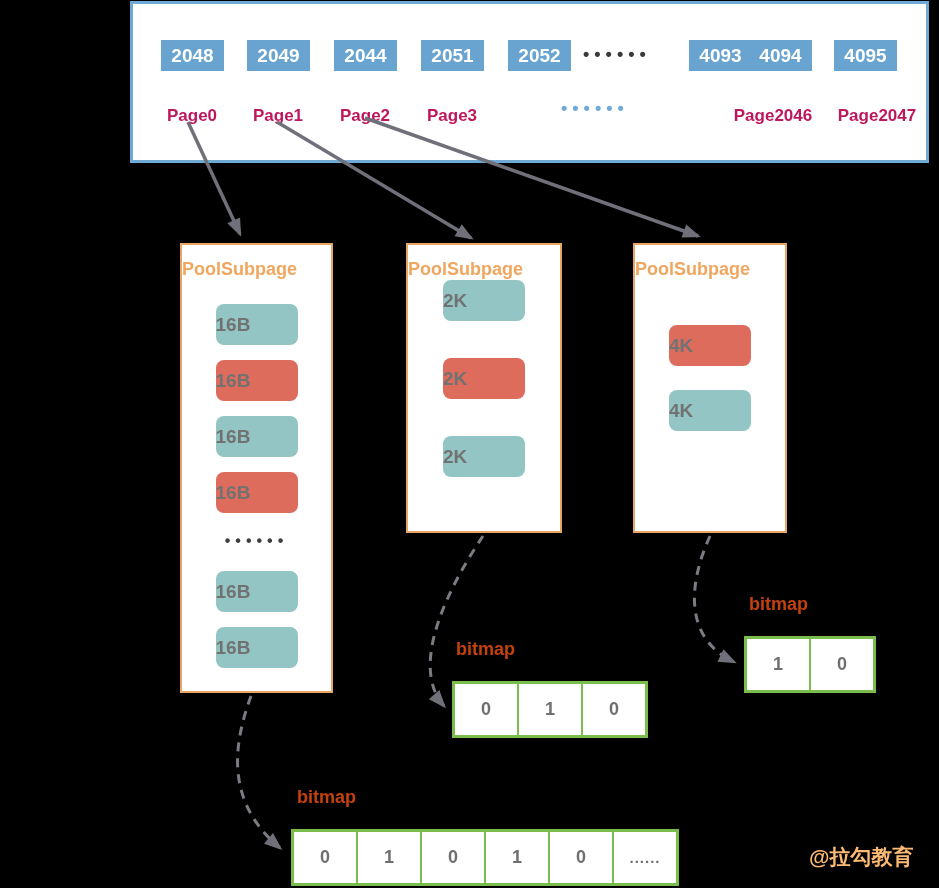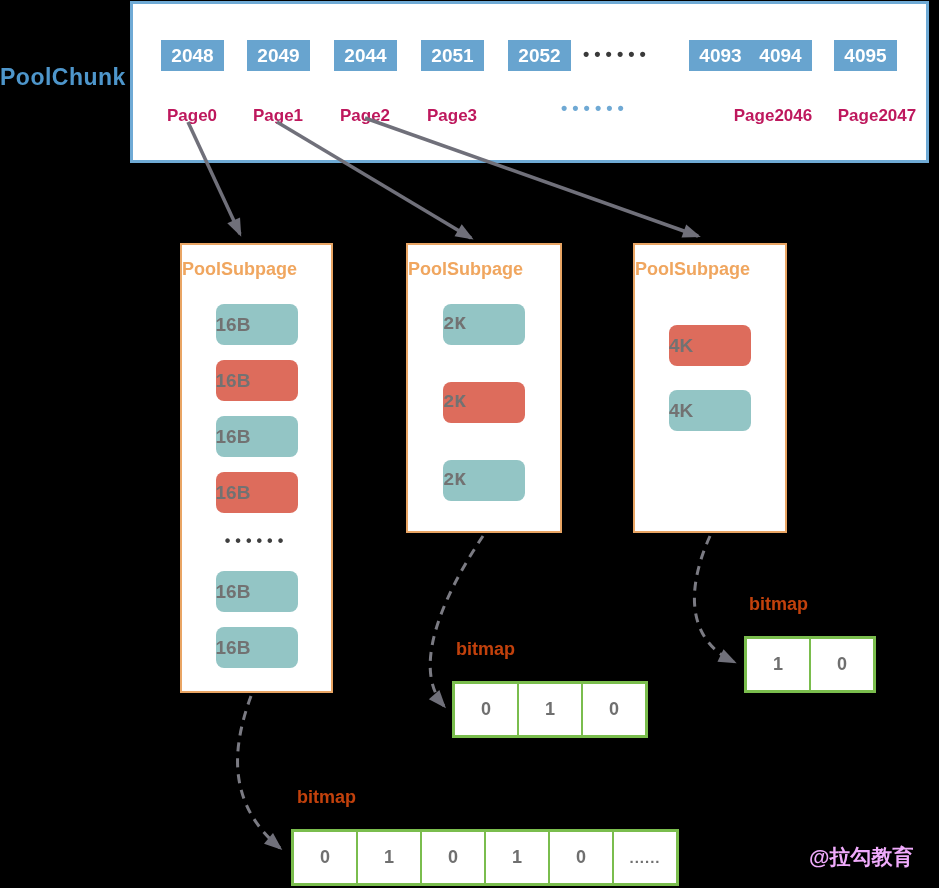--- a/index.html
+++ b/index.html
@@ -44,21 +44,21 @@
   }
   .block.free{background:#93C5C5;}
   .block.used{background:#DD6C5C;}
   .block-dots{
     height:28px;line-height:26px;color:#3F3F3F;font-size:16px;letter-spacing:5px;
   }
   #subpage-1{left:180px;top:243px;width:153px;height:450px;}
   #subpage-2{left:406px;top:243px;width:156px;height:290px;}
   #subpage-3{left:633px;top:243px;width:154px;height:290px;}
   #subpage-1 .blocks{margin-top:24px;gap:15px;}
-  #subpage-2 .blocks{margin-top:24px;gap:37px;font-family:Liberation Mono, monospace;}
+  #subpage-2 .blocks{gap:37px;}
   #subpage-3 .blocks{margin-top:45px;gap:24px;}
   
   .bitmap-label{
     position:absolute;color:#c2410c;font-size:18px;
   }
   .bitmap-table{
     position:absolute;display:flex;background:#ffffff;border:3px solid #7ABD4D;
   }
   .bitmap-cell{
     width:62px;height:51px;line-height:51px;text-align:center;
@@ -68,29 +68,28 @@
   .bitmap-cell.dots-cell{font-size:15px;letter-spacing:1px;}
   #bitmap-label-16b{left:297px;top:787px;}
   #bitmap-table-16b{left:291px;top:829px;}
   #bitmap-label-2k{left:456px;top:639px;}
   #bitmap-table-2k{left:452px;top:681px;}
   #bitmap-label-4k{left:749px;top:594px;}
   #bitmap-table-4k{left:744px;top:636px;}
   
   #arrow-overlay{position:absolute;left:0;top:0;width:939px;height:888px;pointer-events:none;}
   .watermark{
-    position:absolute;left:809px;top:843px;color:#f0abfc;font-size:21px;white-space:nowrap;
+    position:absolute;left:809px;top:843px;color:#fdba74;font-size:21px;white-space:nowrap;
   }
 </style>
 </head>
 <body>
 
 <div id="canvas">
 
-  <div class="chunk-label">PoolChunk</div>
 
   <div class="chunk-box">
     <div class="chunk-cell" style="left:28px">2048</div>
     <div class="chunk-cell" style="left:114px">2049</div>
     <div class="chunk-cell" style="left:201px">2044</div>
     <div class="chunk-cell" style="left:288px">2051</div>
     <div class="chunk-cell" style="left:375px">2052</div>
     <div class="chunk-dots">••••••</div>
     <div class="chunk-cell" style="left:556px">4093</div>
     <div class="chunk-cell" style="left:616px">4094</div>

